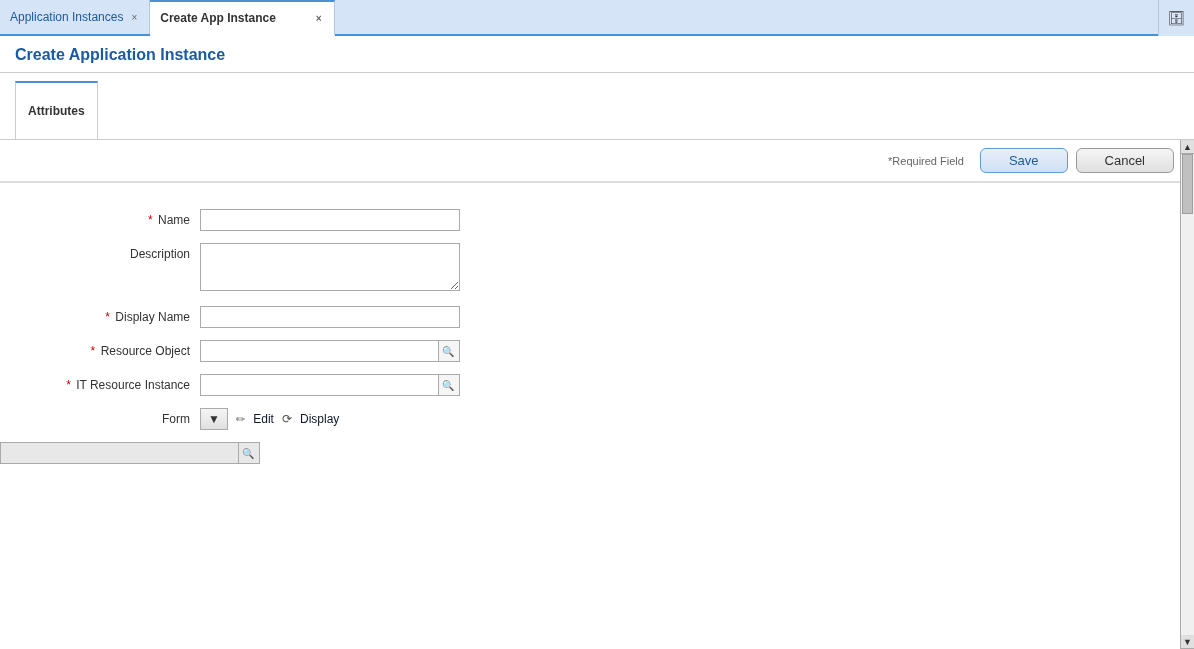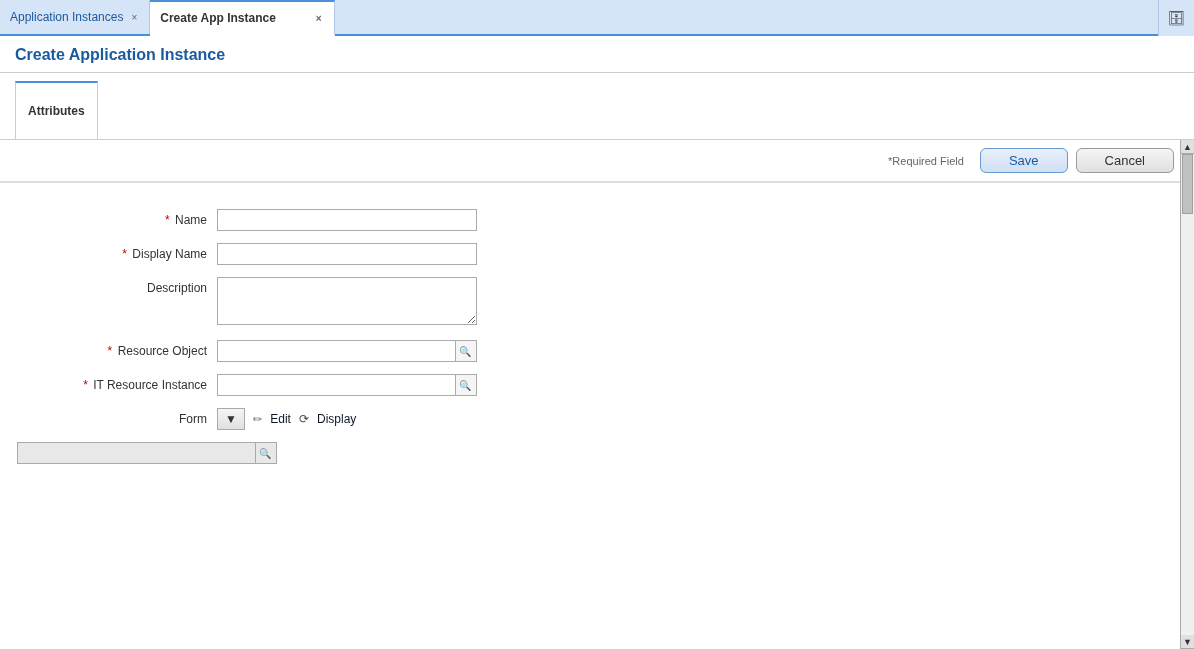--- a/index.html
+++ b/index.html
@@ -126,21 +126,21 @@
       border-radius: 6px;
     }
     .btn.primary {
       background: linear-gradient(to bottom, #e8f0fb, #d0e0f5);
       border-color: #6699cc;
       color: #1a5a9e;
     }
 
     
     .form-body {
-      padding: 10px 17px;
+      padding: 10px 0;
     }
     .form-row {
       display: flex;
       align-items: flex-start;
       margin: 12px 0;
       padding: 0 20px 0 0;
     }
     .field-label {
       width: 200px;
       text-align: right;
@@ -323,34 +323,34 @@
           <span class="required-star">*</span>
           <span>Name</span>
         </div>
         <div class="field-input">
           <input type="text" style="">
         </div>
       </div>
 
       <div class="form-row">
         <div class="field-label">
+          <span>Description</span>
+        </div>
+        <div class="field-input">
+          <textarea style=""></textarea>
+        </div>
+      </div>
+
+      <div class="form-row">
+        <div class="field-label">
           <span class="required-star">*</span>
           <span>Display Name</span>
         </div>
         <div class="field-input">
           <input type="text" style="">
-        </div>
-      </div>
-
-      <div class="form-row">
-        <div class="field-label">
-          <span>Description</span>
-        </div>
-        <div class="field-input">
-          <textarea style=""></textarea>
         </div>
       </div>
 
 
       <div class="form-row">
         <div class="field-label">
           <span class="required-star">*</span>
           <span>Resource Object</span>
         </div>
         <div class="field-input with-search">

